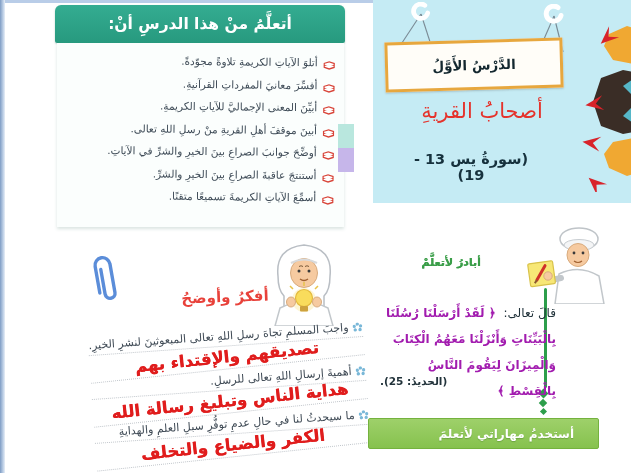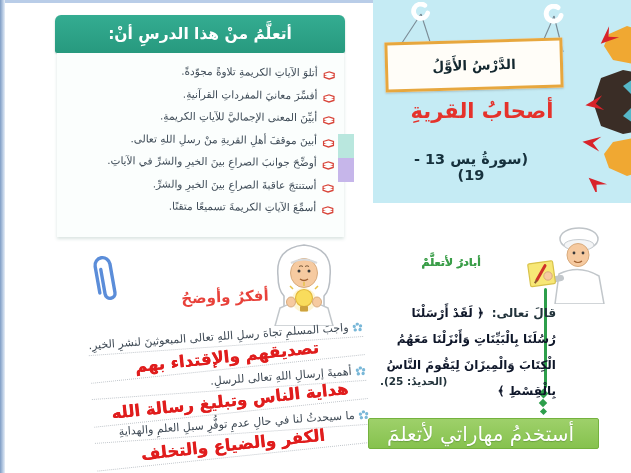--- a/index.html
+++ b/index.html
@@ -6,21 +6,21 @@
   .page{
     position:relative;width:631px;height:473px;overflow:hidden;background:#ffffff;
     font-family:"DejaVu Sans",sans-serif;
   }
   
   .edge-top{position:absolute;left:0;top:0;width:631px;height:3px;background:#b9cde8;}
   .edge-left{position:absolute;left:0;top:0;width:5px;height:473px;
     background:linear-gradient(90deg,#7e9cc4,#c6d6ea 70%,#e9eff7);}
 
   
-  .learn-card{position:absolute;left:55px;top:15px;width:292px;height:222px;text-align:right;}
+  .learn-card{position:absolute;left:55px;top:5px;width:292px;height:222px;text-align:right;}
   .learn-head{
     position:absolute;left:0;top:0;width:290px;height:38px;
     background:linear-gradient(#34ac91,#27997e);
     border-radius:6px 6px 2px 2px;
     display:flex;align-items:center;justify-content:center;
     color:#fff;font-weight:bold;font-size:15.5px;direction:rtl;
     box-shadow:0 1px 2px rgba(0,80,60,.25);
   }
   .learn-body{
     position:absolute;left:2px;top:38px;width:287px;height:184px;
@@ -46,21 +46,21 @@
   .sign{
     position:absolute;left:12px;top:40px;width:178px;height:50px;
     background:#fffdf8;border:3px solid #e7a73e;box-sizing:border-box;
     transform:rotate(-1.6deg);
     display:flex;align-items:center;justify-content:center;
     font-size:13.5px;font-weight:bold;color:#13272f;direction:rtl;
     box-shadow:0 1px 2px rgba(60,60,60,.25);
   }
   .lesson-title{
     position:absolute;left:28px;top:99px;width:162px;text-align:center;
-    color:#e5322b;font-size:21px;font-weight:700;direction:rtl;
+    color:#e5322b;font-size:21px;font-weight:400;direction:rtl;
   }
   .lesson-sub{
     position:absolute;left:30px;top:151px;width:136px;text-align:center;
     color:#16313d;font-size:14.5px;font-weight:bold;direction:rtl;
   }
   .ornament{position:absolute;right:-2px;top:12px;}
 
   
   .think-panel{position:absolute;left:85px;top:228px;width:280px;height:245px;}
   .paperclip{position:absolute;left:5px;top:26px;transform:rotate(-10deg);}
@@ -95,28 +95,28 @@
   .vline{position:absolute;left:176px;top:66px;width:3px;height:100px;background:#2d9e4b;border-radius:2px;}
   .vdots{position:absolute;left:171.5px;top:168px;display:flex;flex-direction:column;align-items:center;gap:3px;}
   .vdots i{display:block;background:#2d9e4b;transform:rotate(45deg);}
   .vdots i:nth-child(1){width:7px;height:7px;}
   .vdots i:nth-child(2){width:6px;height:6px;}
   .vdots i:nth-child(3){width:5px;height:5px;}
   .verse-block{
     position:absolute;left:10px;top:78px;width:178px;height:88px;
     direction:rtl;text-align:right;font-size:12px;line-height:26px;
   }
-  .verse-intro{color:#22333b;font-weight:bold;margin-left:4px;}
-  .verse-text{color:#0f172a;font-weight:bold;}
+  .verse-intro{color:#22333b;font-weight:normal;margin-left:4px;}
+  .verse-text{color:#a21caf;font-weight:bold;}
   .verse-ref{position:absolute;left:2px;bottom:-6px;font-size:10.5px;color:#22333b;font-weight:bold;}
   .banner{
     position:absolute;left:0;top:196px;width:231px;height:31px;box-sizing:border-box;
     background:linear-gradient(#9ed06a,#86c24e);border:1.5px solid #74b23e;border-radius:2px;
     display:flex;align-items:center;direction:rtl;padding-right:24px;
-    color:#fff;font-weight:normal;font-size:20px;text-shadow:0 1px 1px rgba(40,90,20,.3);
+    color:#fff;font-weight:bold;font-size:12px;text-shadow:0 1px 1px rgba(40,90,20,.3);
   }
 </style>
 </head>
 <body>
 
 <div class="page">
   <div class="edge-top"></div>
   <div class="edge-left"></div>
 
   <section class="learn-card">

